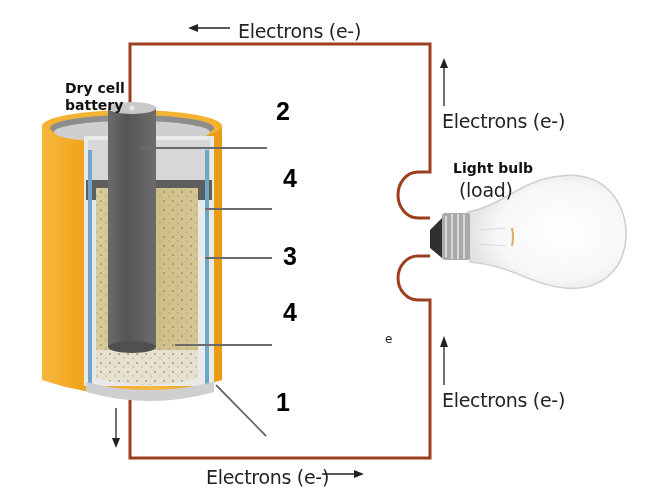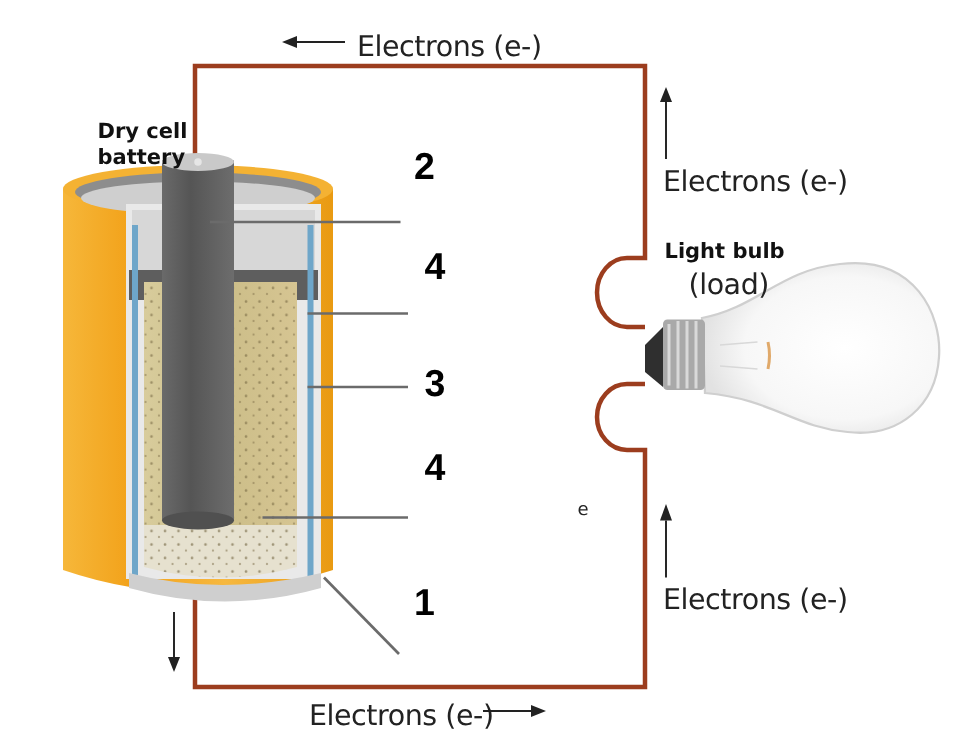--- a/index.html
+++ b/index.html
@@ -104,21 +104,21 @@
     <line x1="175" y1="345" x2="272" y2="345"></line>
     <line x1="216" y1="385" x2="266" y2="436"></line>
   </g>
 </svg>
 
 <div class="title" style="left:43px; top:80px;margin-left:22px;">
   <div>Dry cell</div>
   <div>battery</div>
 </div>
 
-<div class="title" style="left:443px; top:160px;">Light bulb</div>
+<div class="title" style="left:453px; top:160px;">Light bulb</div>
 <div class="lbl" style="left:459px; top:179px;">(load)</div>
 
 <div class="lbl" style="left:238px; top:20px;">Electrons (e-)</div>
 <div class="lbl" style="left:442px; top:110px;">Electrons (e-)</div>
 <div class="lbl" style="left:442px; top:389px;">Electrons (e-)</div>
 <div class="lbl" style="left:206px; top:466px;">Electrons (e-)</div>
 <div class="lbl" style="left:385px; top:332px; font-size:12px;">e</div>
 
 <div class="num" style="left:276px; top:97px;">2</div>
 <div class="num" style="left:283px; top:164px;">4</div>

